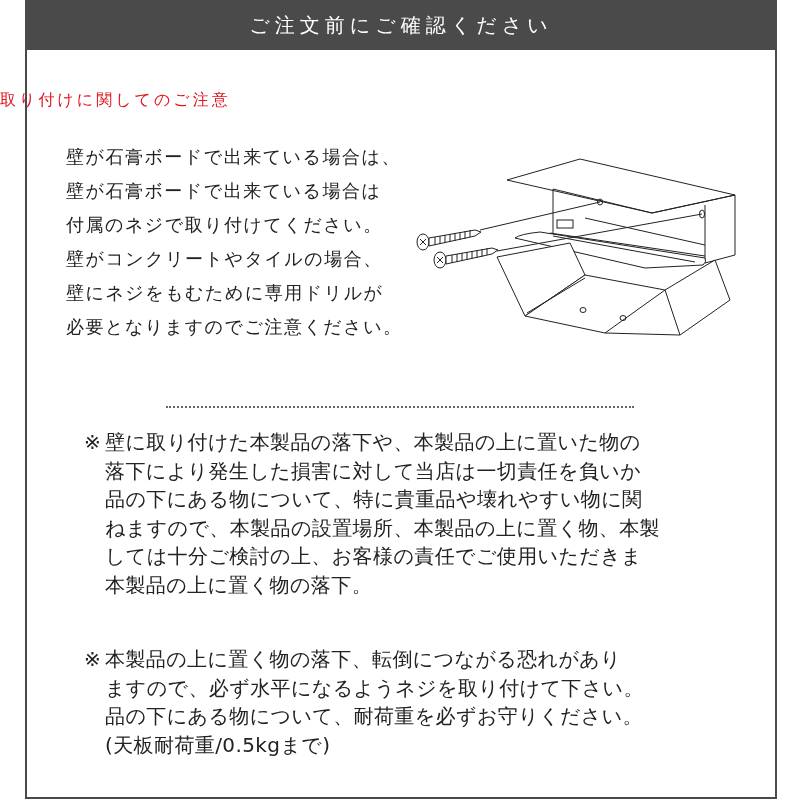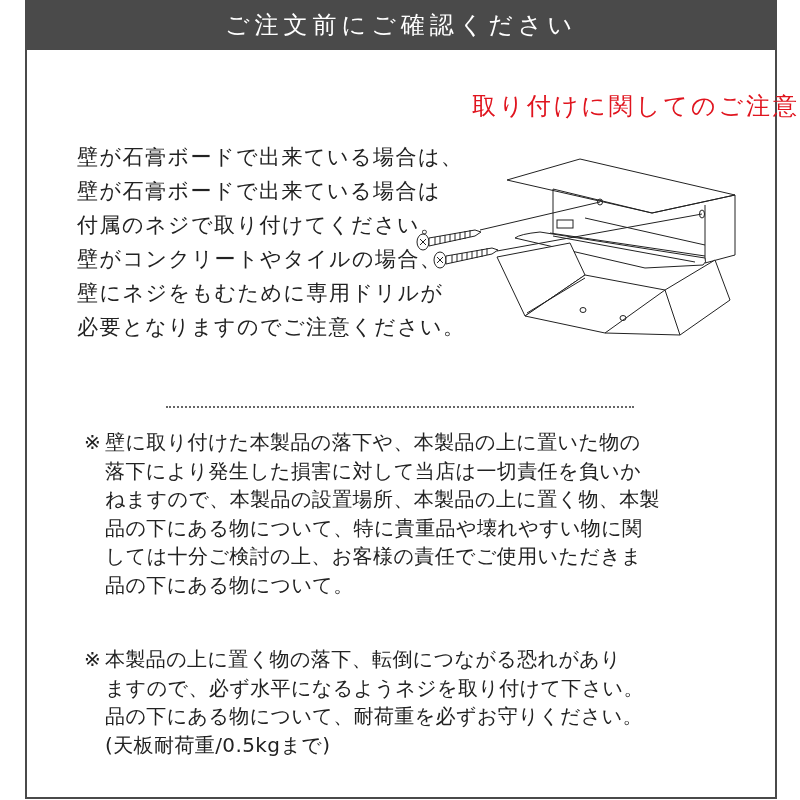--- a/index.html
+++ b/index.html
@@ -32,40 +32,40 @@
       top: 0;
       width: 752px;
       height: 50px;
       background: #4a4a4a;
       display: flex;
       align-items: center;
       justify-content: center;
     }
     .header-title {
       color: #ffffff;
-      font-size: 24px;
+      font-size: 20px;
       letter-spacing: 5px;
       font-weight: normal;
     }
     .section-title {
       position: absolute;
       left: 0;
       top: 90px;
       width: 800px;
-      text-align: right;
+      text-align: left;
       color: #e0141e;
-      font-size: 24px;
+      font-size: 16px;
       letter-spacing: 3px;
     }
     .intro {
       position: absolute;
-      left: 77px;
+      left: 66px;
       top: 140px;
       width: 420px;
-      font-size: 21px;
+      font-size: 18px;
       line-height: 34px;
       letter-spacing: 1.5px;
       white-space: nowrap;
     }
     .intro .line { display: block; height: 34px; }
     .illustration {
       position: absolute;
       left: 405px;
       top: 150px;
       width: 340px;
@@ -175,24 +175,24 @@
   </svg>
 </div>
 
 <div class="divider"></div>
 
 <div class="note note-1">
   <span class="mark">※</span>
   <div class="body">
     <span class="line">壁に取り付けた本製品の落下や、本製品の上に置いた物の</span>
     <span class="line">落下により発生した損害に対して当店は一切責任を負いか</span>
+    <span class="line">品の下にある物について、特に貴重品や壊れやすい物に関</span>
     <span class="line">ねますので、本製品の設置場所、本製品の上に置く物、本製</span>
-    <span class="line">品の下にある物について、特に貴重品や壊れやすい物に関</span>
     <span class="line">しては十分ご検討の上、お客様の責任でご使用いただきま</span>
-    <span class="line">品の下にある物について。</span>
+    <span class="line">本製品の上に置く物の落下。</span>
   </div>
 </div>
 
 <div class="note note-2">
   <span class="mark">※</span>
   <div class="body">
     <span class="line">本製品の上に置く物の落下、転倒につながる恐れがあり</span>
     <span class="line">ますので、必ず水平になるようネジを取り付けて下さい。</span>
     <span class="line">品の下にある物について、耐荷重を必ずお守りください。</span>
     <span class="line">(天板耐荷重/0.5kgまで)</span>

